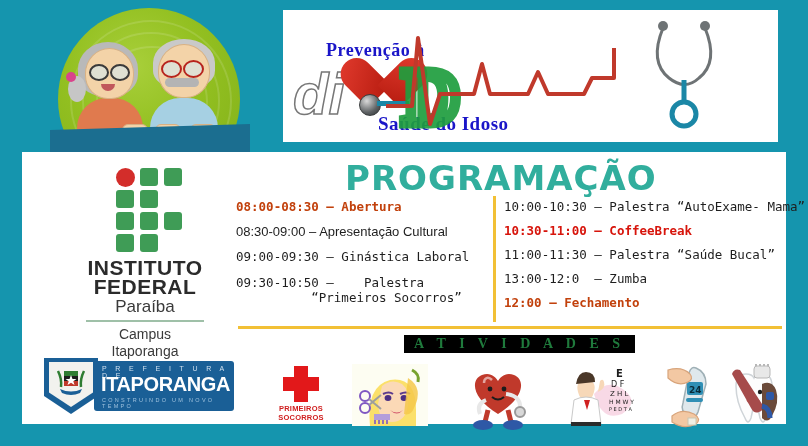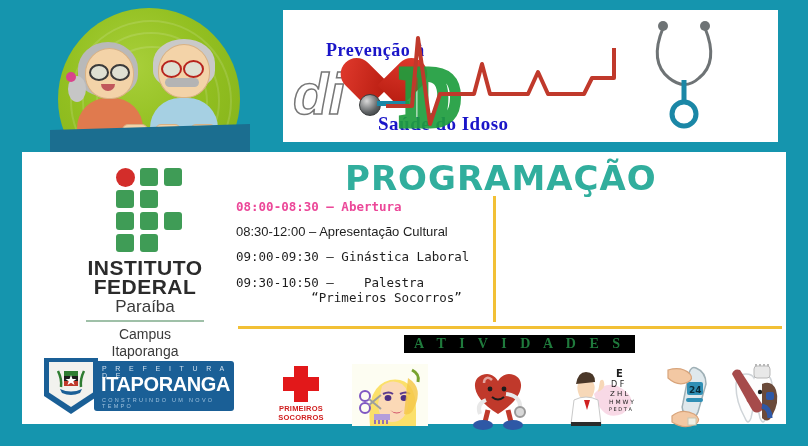--- a/index.html
+++ b/index.html
@@ -99,21 +99,21 @@
   #sched{position:absolute;left:236px;top:200px;width:548px;height:128px;}
   .col{position:absolute;top:0;}
   #col-left{left:0;width:252px;}
   #col-right{left:268px;width:290px;}
   .vrule{position:absolute;left:257px;top:-4px;width:3px;height:126px;background:#f2c035;}
   .hrule{position:absolute;left:2px;top:126px;width:544px;height:3px;background:#f2c035;}
 
   .ev{font-family:"DejaVu Sans Mono", monospace;font-size:12.5px;color:#1e1e1e;line-height:14px;
       margin-bottom:11px;white-space:pre;}
   .ev.alt{font-family:"Liberation Sans", sans-serif;font-size:13px;}
-  .ev.blue{color:#ec4899;font-weight:bold;}
+  .ev.blue{color:#c2410c;font-weight:bold;}
   .ev.red{color:#d7140b;font-weight:bold;}
   .ev.two{line-height:15px;}
   #col-right .ev{margin-bottom:10px;}
 
   
   #ativ{position:absolute;left:404px;top:335px;background:#000000;color:#1f7a3c;font-weight:bold;
      font-family:"Liberation Serif", serif;font-size:14px;letter-spacing:5px;padding:1px 10px;}
 
   
   .act{position:absolute;top:364px;}
@@ -238,26 +238,33 @@
       <span class="pref-2">ITAPORANGA</span>
       <span class="pref-3">CONSTRUINDO UM NOVO TEMPO</span>
     </div>
   </div>
 
   <div id="prog-title">PROGRAMAÇÃO</div>
 
   <div id="sched">
     <div class="col" id="col-left">
         <div class="ev blue">08:00-08:30 – Abertura</div>
-        <div class="ev alt">08:30-12:00 – Apresentação Cultural</div>
+        <div class="ev alt">08:30-09:00 – Apresentação Cultural</div>
         <div class="ev">09:00-09:30 – Ginástica Laboral</div>
         <div class="ev two">09:30-10:50 –    Palestra
           “Primeiros Socorros”</div>
       </div>
     <div class="vrule"></div>
+    <div class="col" id="col-right">
+        <div class="ev">10:00-10:30 – Palestra “AutoExame- Mama”</div>
+        <div class="ev red">10:30-11:00 – CoffeeBreak</div>
+        <div class="ev">11:00-11:30 – Palestra “Saúde Bucal”</div>
+        <div class="ev">13:00-12:0  – Zumba</div>
+        <div class="ev blue">12:00 – Fechamento</div>
+      </div>
     <div class="hrule"></div>
   </div>
 
   <div id="ativ">A T I V I D A D E S</div>
 
   <div class="act" style="left:276px;width:62px;height:60px;">
     <div class="cross-v"></div>
       <div class="cross-h"></div>
     <div class="act-cap" id="cap-fa">PRIMEIROS
 SOCORROS</div>

